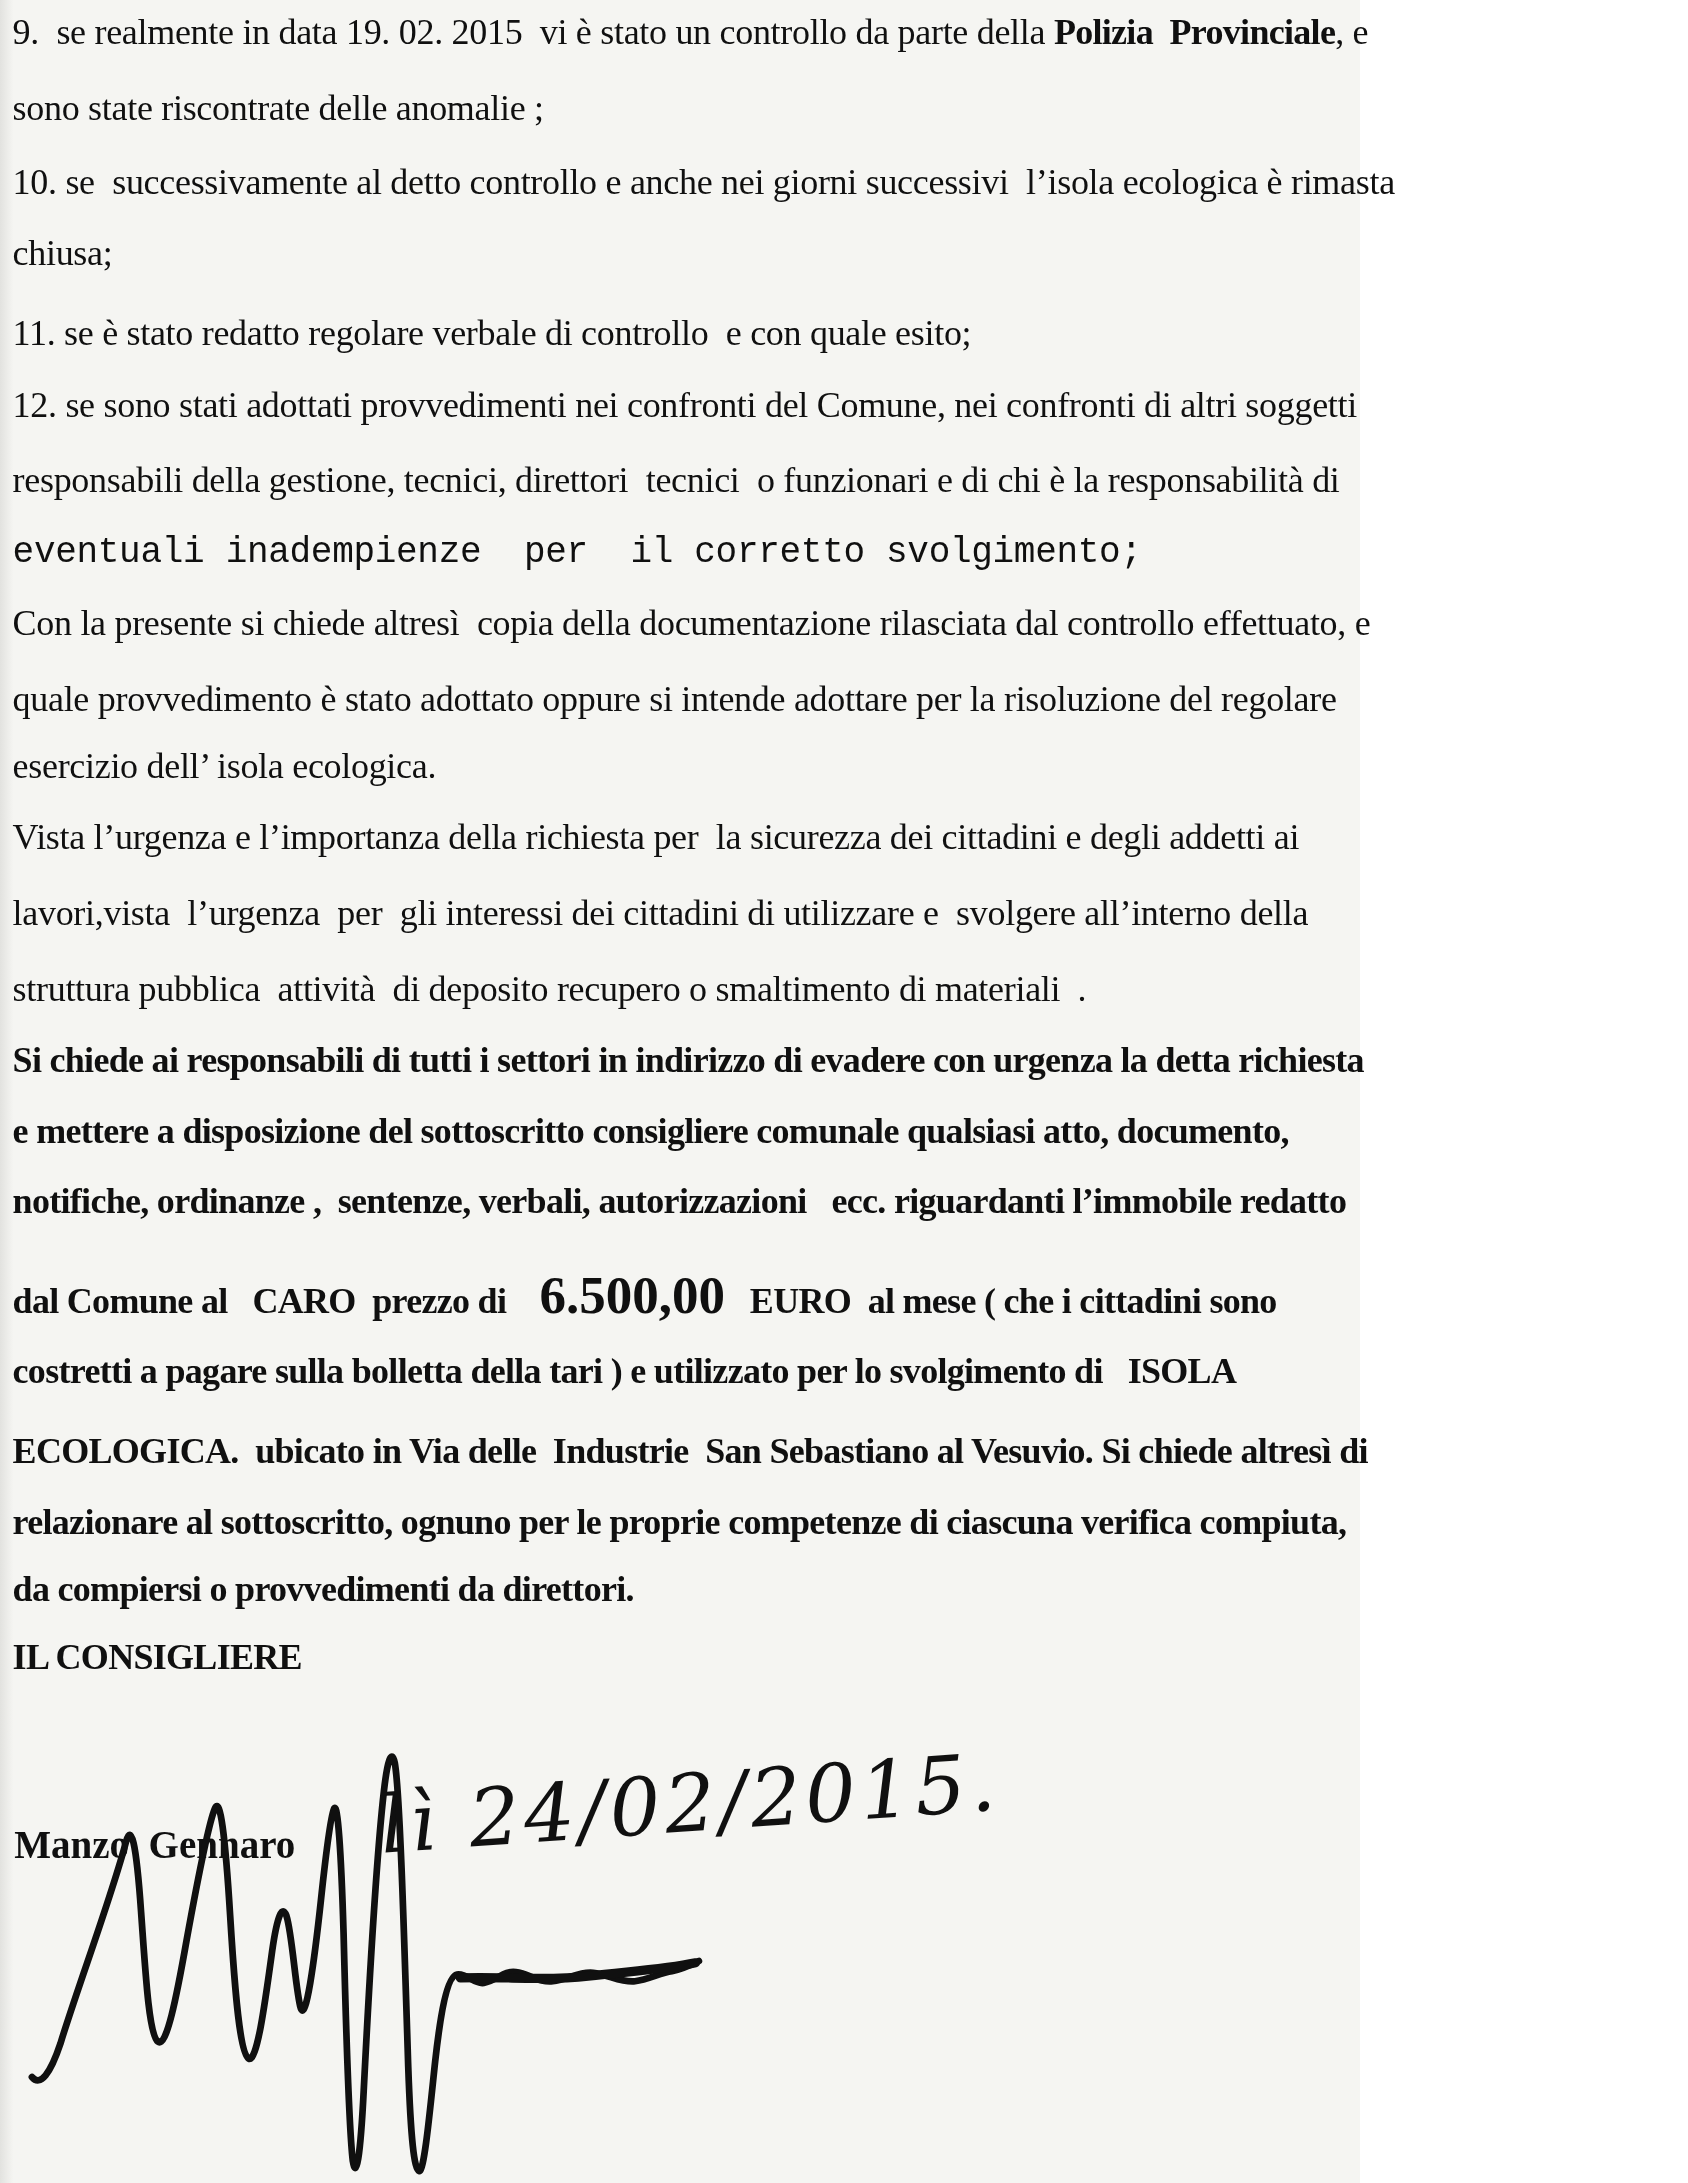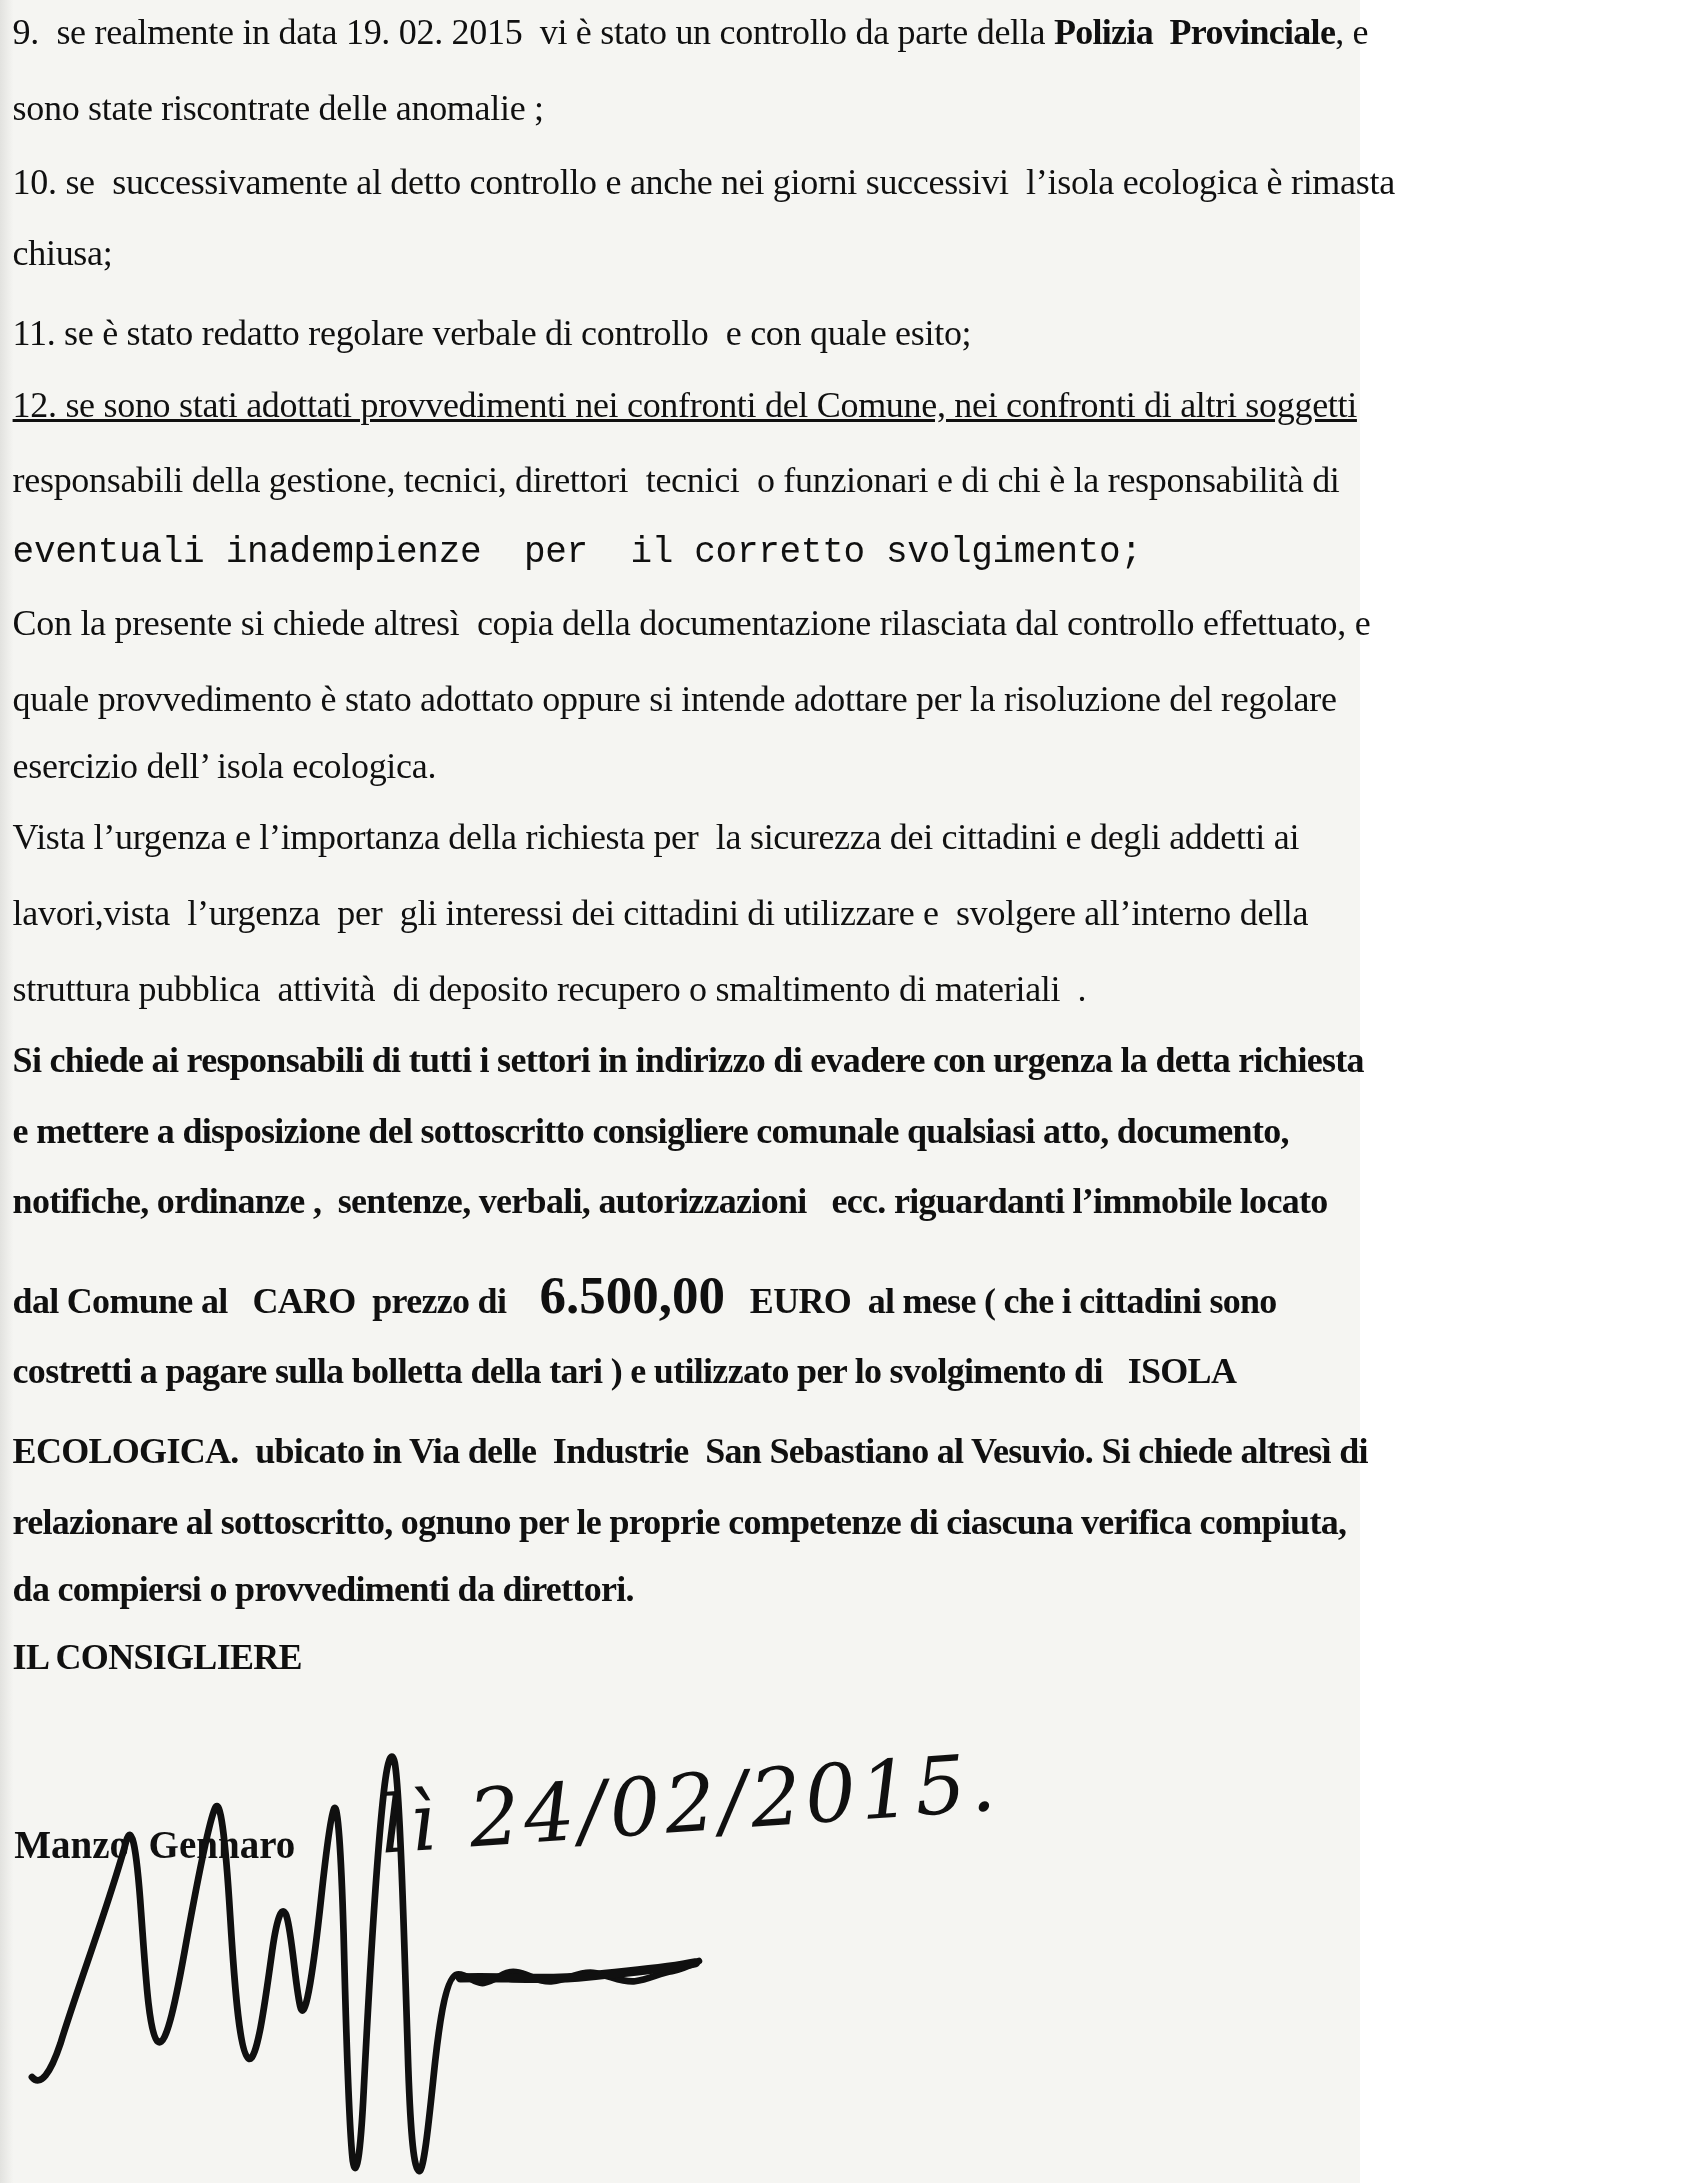--- a/index.html
+++ b/index.html
@@ -36,32 +36,32 @@
 <body>
 
 <div class="page">
 
   <div>
       <div class="line" style="top: 9.2px;"><span class="r">9.  se realmente in data 19. 02. 2015  vi è stato un controllo da parte della </span><span class="b">Polizia  Provinciale</span><span class="r">, e</span></div>
       <div class="line" style="top: 85px;"><span class="r">sono state riscontrate delle anomalie ;</span></div>
       <div class="line" style="top: 159px;"><span class="r">10. se  successivamente al detto controllo e anche nei giorni successivi  l’isola ecologica è rimasta</span></div>
       <div class="line" style="top: 230px;"><span class="r">chiusa;</span></div>
       <div class="line" style="top: 310px;"><span class="r">11. se è stato redatto regolare verbale di controllo  e con quale esito;</span></div>
-      <div class="line" style="top: 382px; text-decoration: underline;"><span class="r">12. se sono stati adottati provvedimenti nei confronti del Comune, nei confronti di altri soggetti</span></div>
+      <div class="line" style="top: 382px;"><span class="r">12. se sono stati adottati provvedimenti nei confronti del Comune, nei confronti di altri soggetti</span></div>
       <div class="line" style="top: 457px;"><span class="r">responsabili della gestione, tecnici, direttori  tecnici  o funzionari e di chi è la responsabilità di</span></div>
       <div class="line" style="top: 529px; font-family: Liberation Mono, monospace;"><span class="r">eventuali inadempienze  per  il corretto svolgimento;</span></div>
       <div class="line" style="top: 600px;"><span class="r">Con la presente si chiede altresì  copia della documentazione rilasciata dal controllo effettuato, e</span></div>
       <div class="line" style="top: 676px;"><span class="r">quale provvedimento è stato adottato oppure si intende adottare per la risoluzione del regolare</span></div>
       <div class="line" style="top: 743px;"><span class="r">esercizio dell’ isola ecologica.</span></div>
       <div class="line" style="top: 814px;"><span class="r">Vista l’urgenza e l’importanza della richiesta per  la sicurezza dei cittadini e degli addetti ai</span></div>
       <div class="line" style="top: 890px;"><span class="r">lavori,vista  l’urgenza  per  gli interessi dei cittadini di utilizzare e  svolgere all’interno della</span></div>
       <div class="line" style="top: 966px;"><span class="r">struttura pubblica  attività  di deposito recupero o smaltimento di materiali  .</span></div>
       <div class="line" style="top: 1037px;"><span class="b">Si chiede ai responsabili di tutti i settori in indirizzo di evadere con urgenza la detta richiesta</span></div>
       <div class="line" style="top: 1108px;"><span class="b">e mettere a disposizione del sottoscritto consigliere comunale qualsiasi atto, documento,</span></div>
-      <div class="line" style="top: 1178px;"><span class="b">notifiche, ordinanze ,  sentenze, verbali, autorizzazioni   ecc. riguardanti l’immobile locato</span></div>
+      <div class="line" style="top: 1178px;"><span class="b">notifiche, ordinanze ,  sentenze, verbali, autorizzazioni   ecc. riguardanti l’immobile redatto</span></div>
       <div class="line" style="top: 1272px;"><span class="b">dal Comune al   CARO  prezzo di    </span><span class="bl">6.500,00</span><span class="b">   EURO  al mese ( che i cittadini sono</span></div>
       <div class="line" style="top: 1348px;"><span class="b">costretti a pagare sulla bolletta della tari ) e utilizzato per lo svolgimento di   ISOLA</span></div>
       <div class="line" style="top: 1428px;"><span class="b">ECOLOGICA.  ubicato in Via delle  Industrie  San Sebastiano al Vesuvio. Si chiede altresì di</span></div>
       <div class="line" style="top: 1499px;"><span class="b">relazionare al sottoscritto, ognuno per le proprie competenze di ciascuna verifica compiuta,</span></div>
       <div class="line" style="top: 1566px;"><span class="b">da compiersi o provvedimenti da direttori.</span></div>
       <div class="line" style="top: 1634px;"><span class="b">IL CONSIGLIERE</span></div>
     </div>
 
   <div class="signer">Manzo  Gennaro</div>
 

